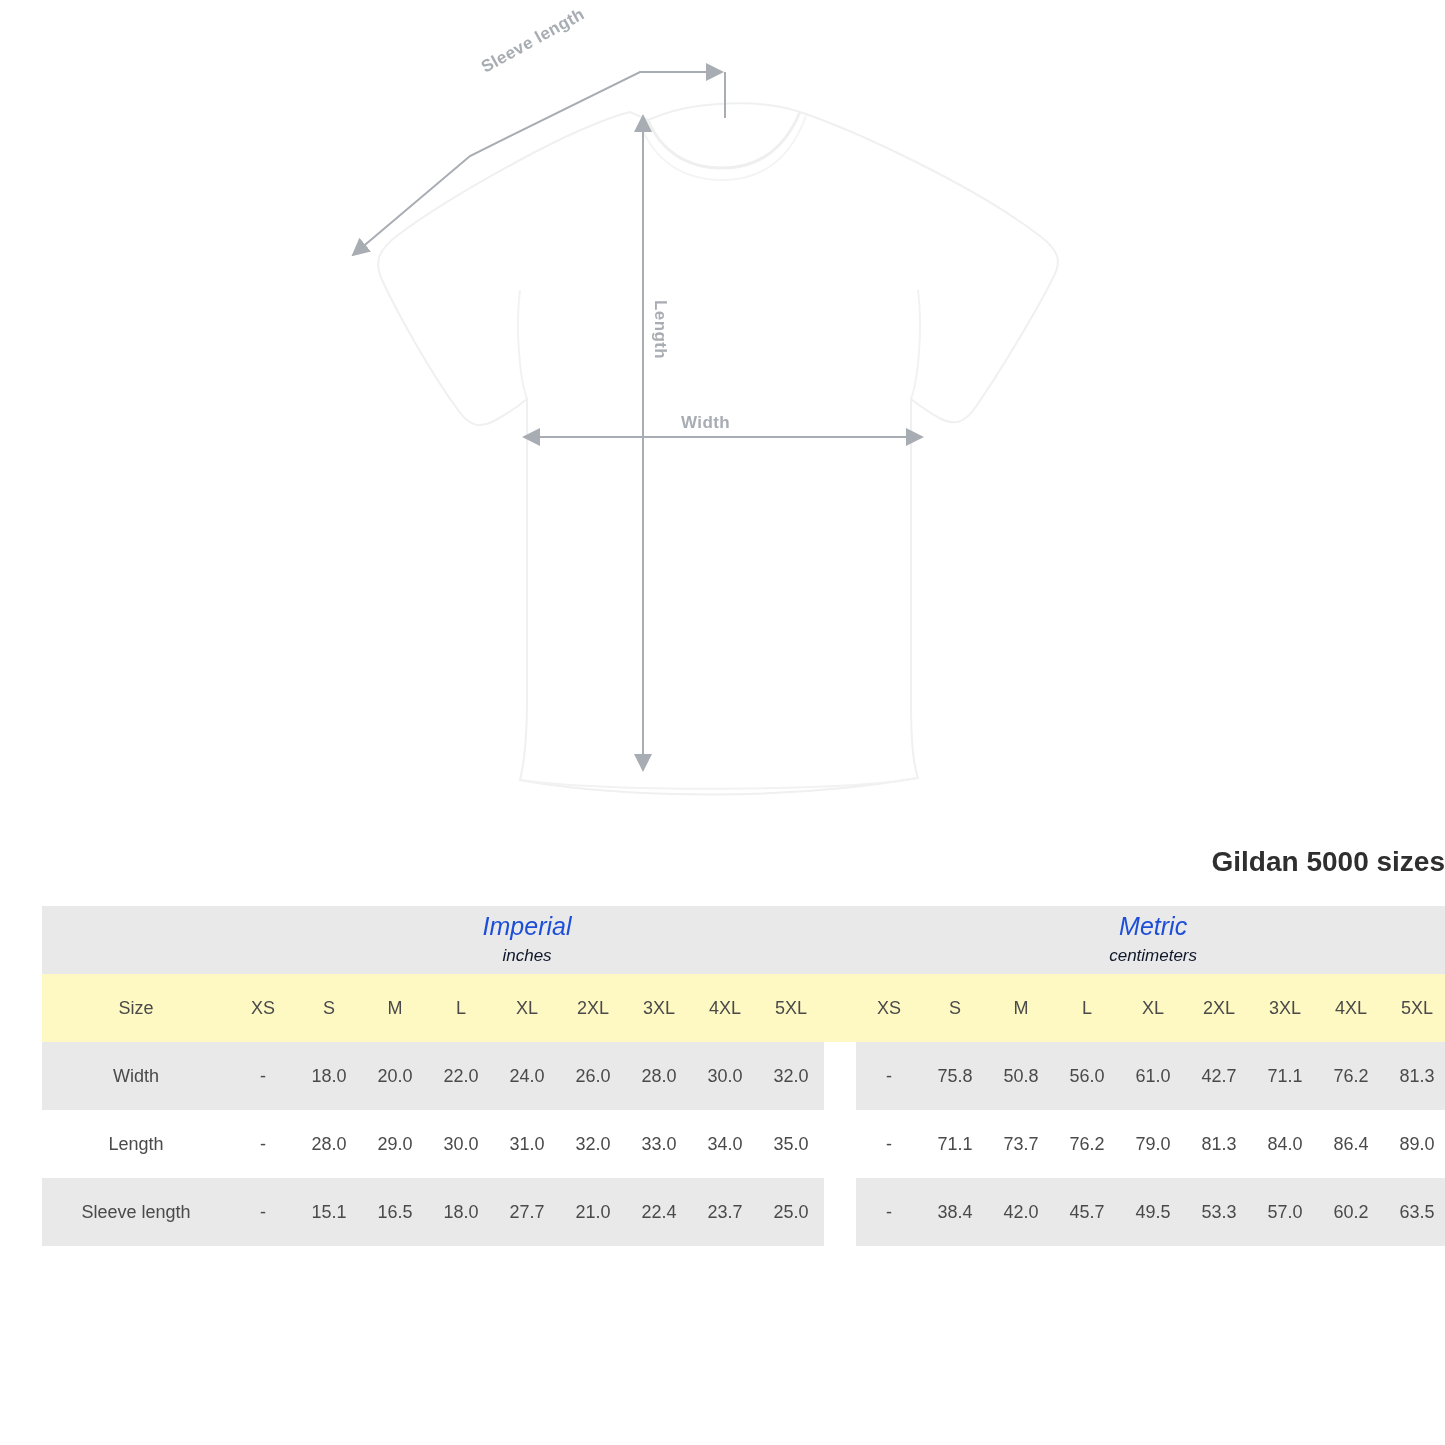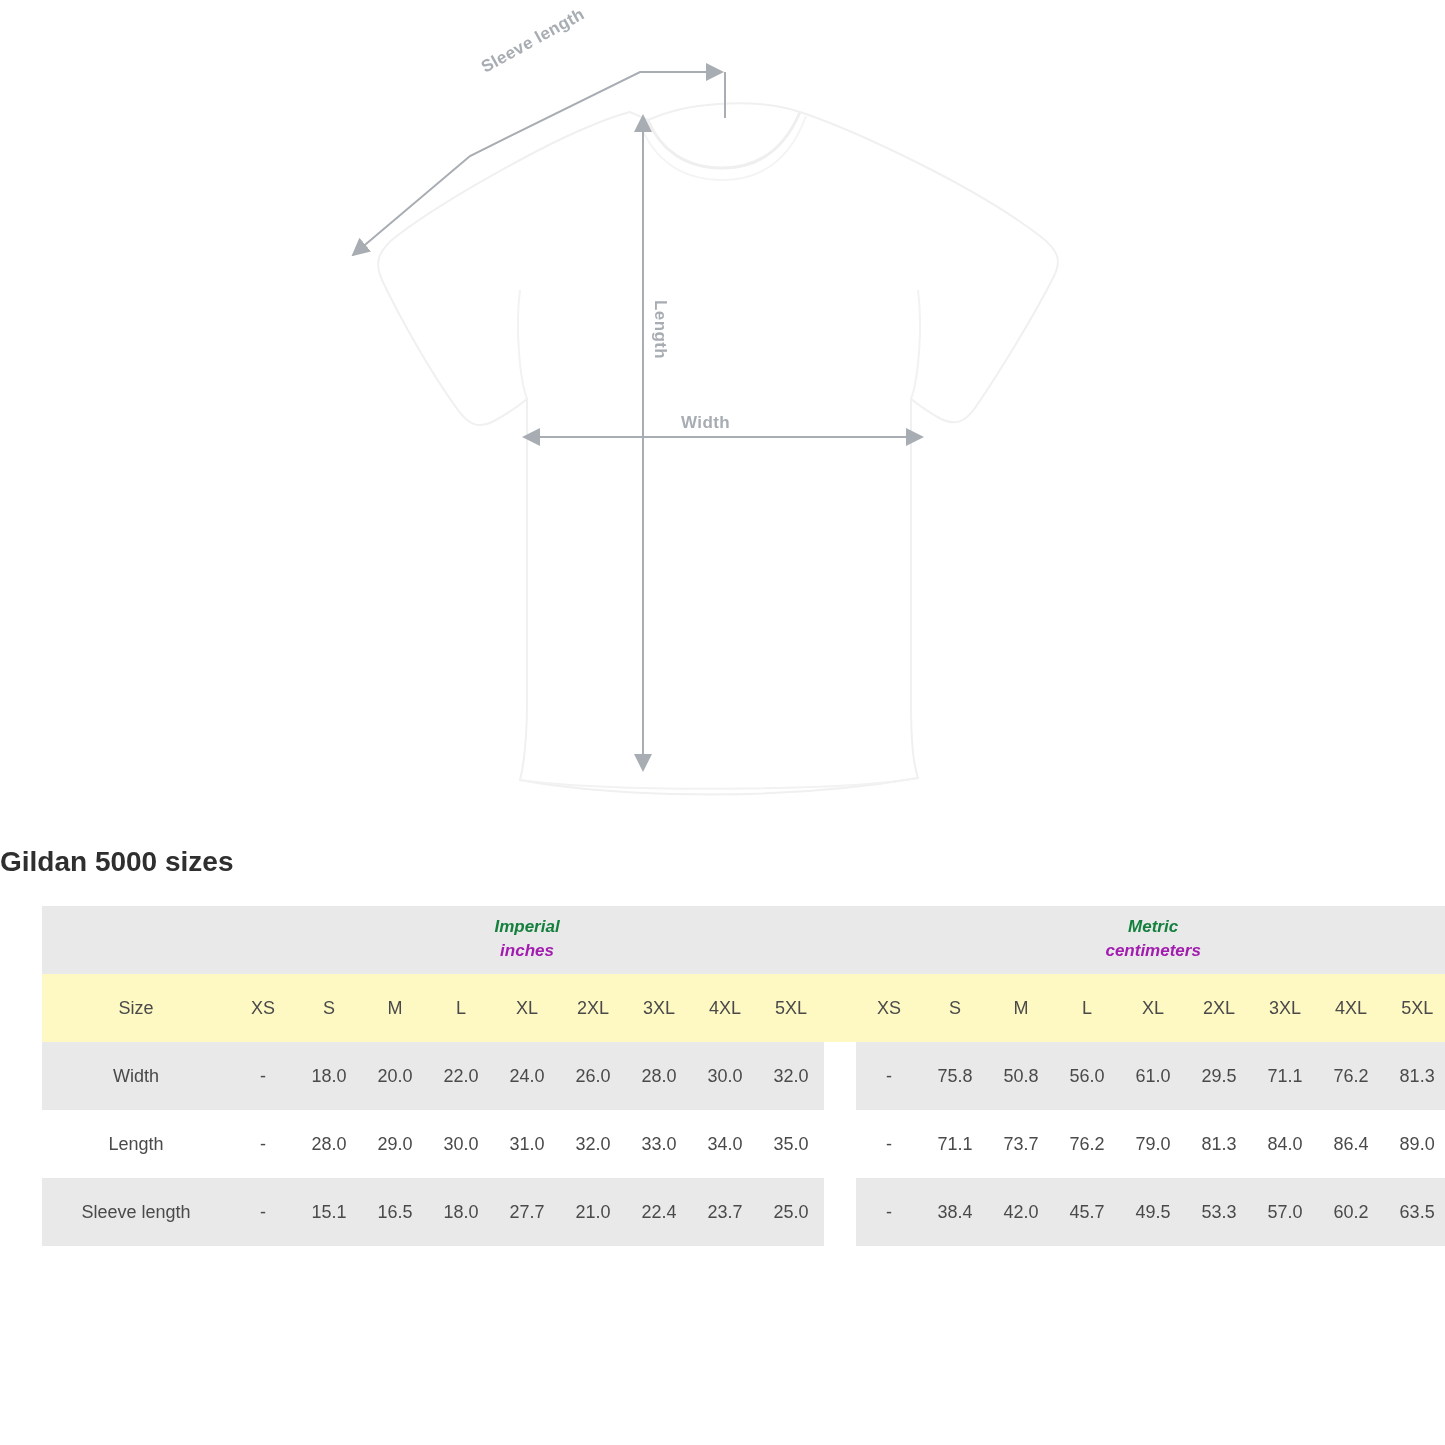--- a/index.html
+++ b/index.html
@@ -46,21 +46,21 @@
     writing-mode: vertical-rl;
     text-orientation: mixed;
   }
   .label-width {
     left: 681px;
     top: 413px;
   }
 
   
   .heading-block {
-    text-align: left;
+    text-align: right;
     margin-top: 16px;
   }
   .chart-title {
     font-size: 28px;
     font-weight: bold;
     color: #2f2f2f;
     margin: 0;
   }
   .chart-note {
     font-size: 17px;
@@ -86,32 +86,31 @@
     font-weight: normal;
     padding: 0;
     height: 68px;
     border: 0;
   }
   .unit-head {
     background: #e9e9e9;
     height: 113px;
   }
   .unit-system {
-    font-size: 17px;
-    font-weight: bold;
+    font-size: 25px;
+    font-weight: normal;
     font-style: italic;
-    color: #15803d;
+    color: #1d4ed8;
     line-height: 1.25;
   }
   .unit-sub {
     font-size: 17px;
     font-style: italic;
-    color: #a21caf;
+    color: #0f172a;
     line-height: 1.6;
-    font-weight: bold;
   }
   .spacer-col {
     width: 32px;
     background: #ffffff;
   }
   .row-header {
     width: 188px;
     font-weight: bold;
     font-size: 19px;
     color: #3a3a3a;
@@ -259,21 +258,21 @@
         <td>26.0</td>
         <td>28.0</td>
         <td>30.0</td>
         <td>32.0</td>
         <td class="spacer-col"></td>
         <td>-</td>
         <td>75.8</td>
         <td>50.8</td>
         <td>56.0</td>
         <td>61.0</td>
-        <td>29.5</td>
+        <td>42.7</td>
         <td>71.1</td>
         <td>76.2</td>
         <td>81.3</td>
       </tr>
 
       <tr class="band-white">
         <td class="row-header">Length</td>
         <td>-</td>
         <td>28.0</td>
         <td>29.0</td>

